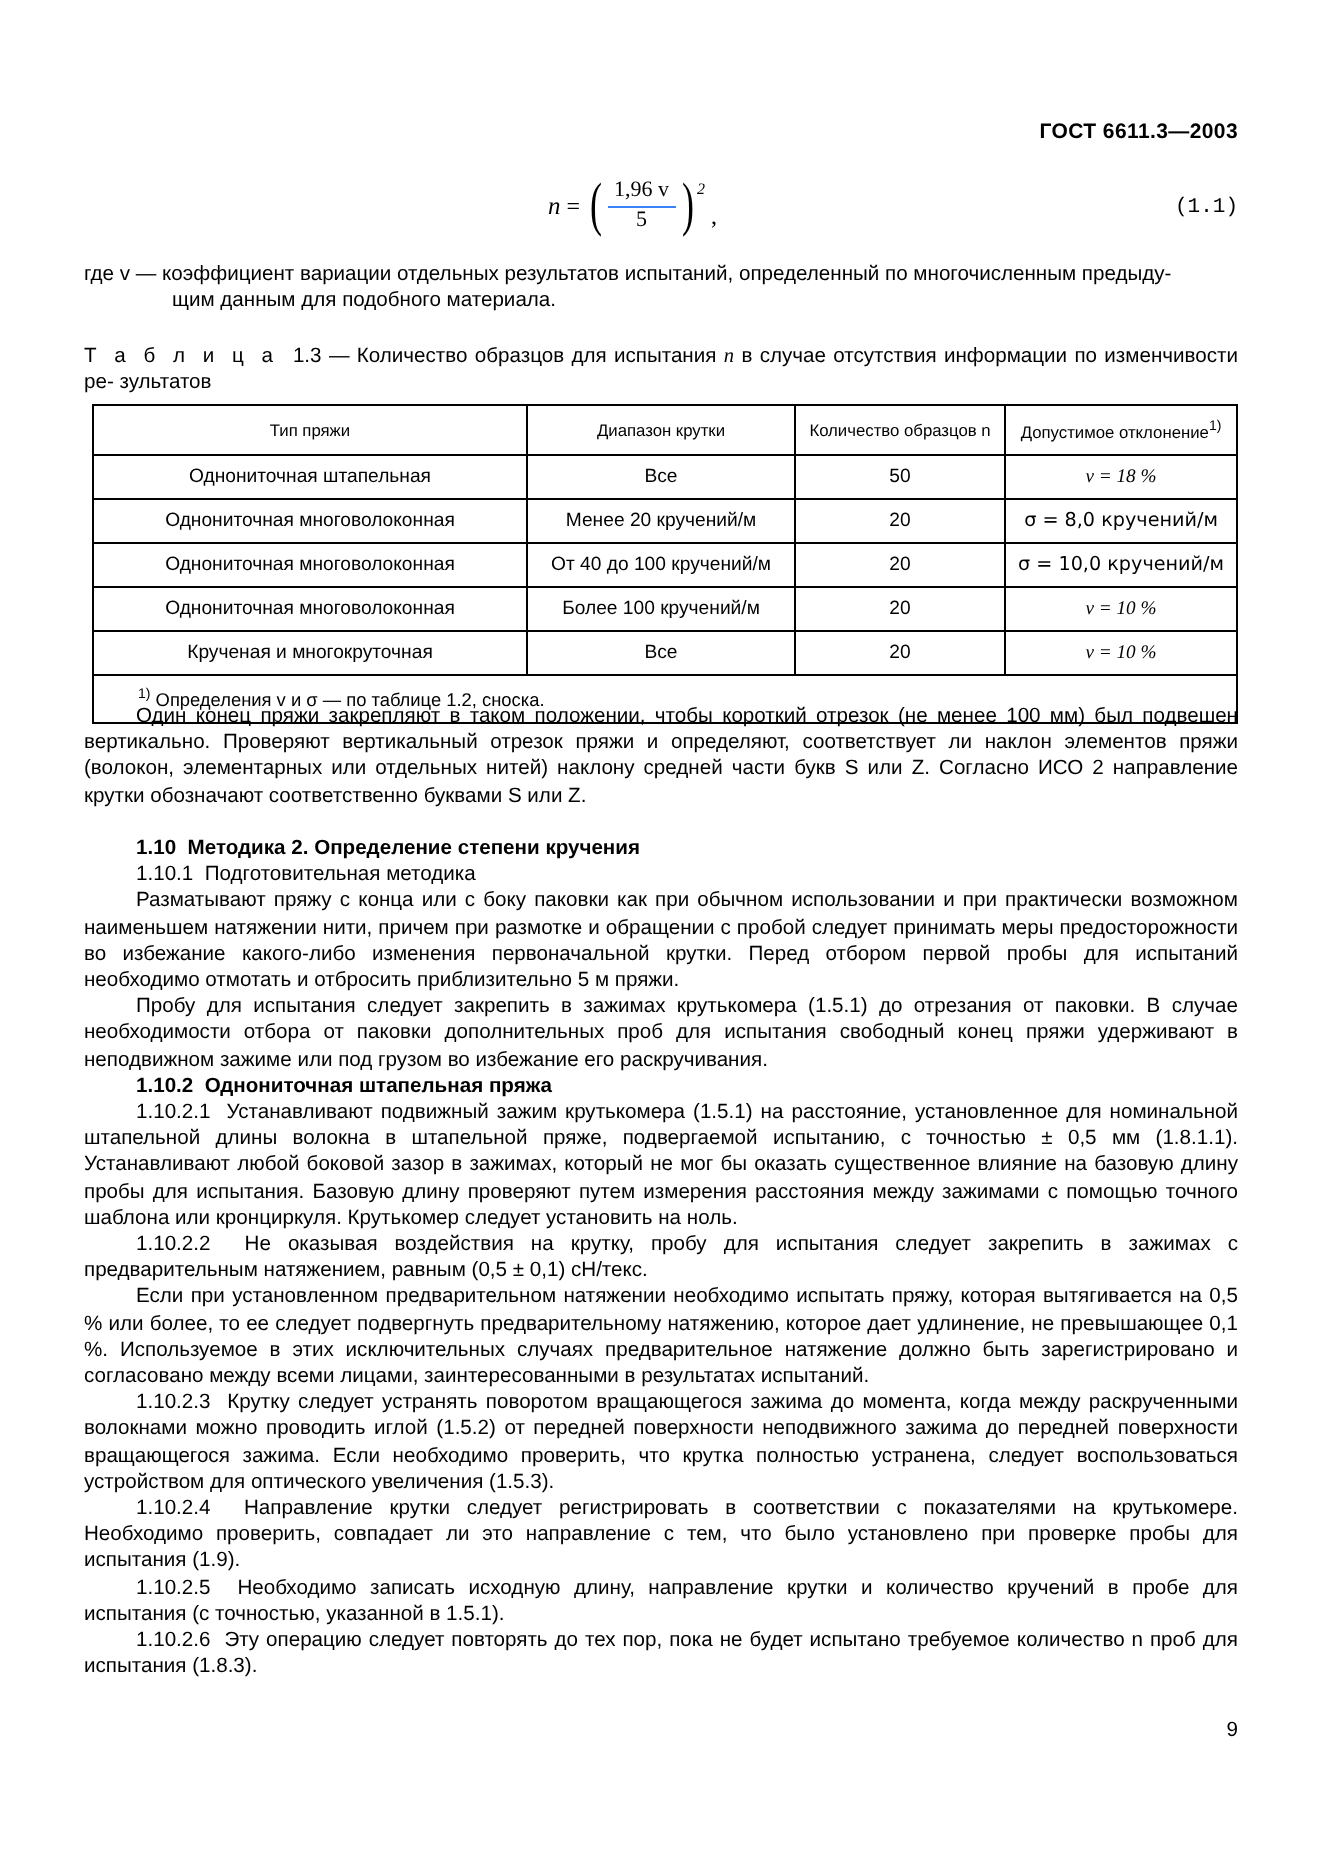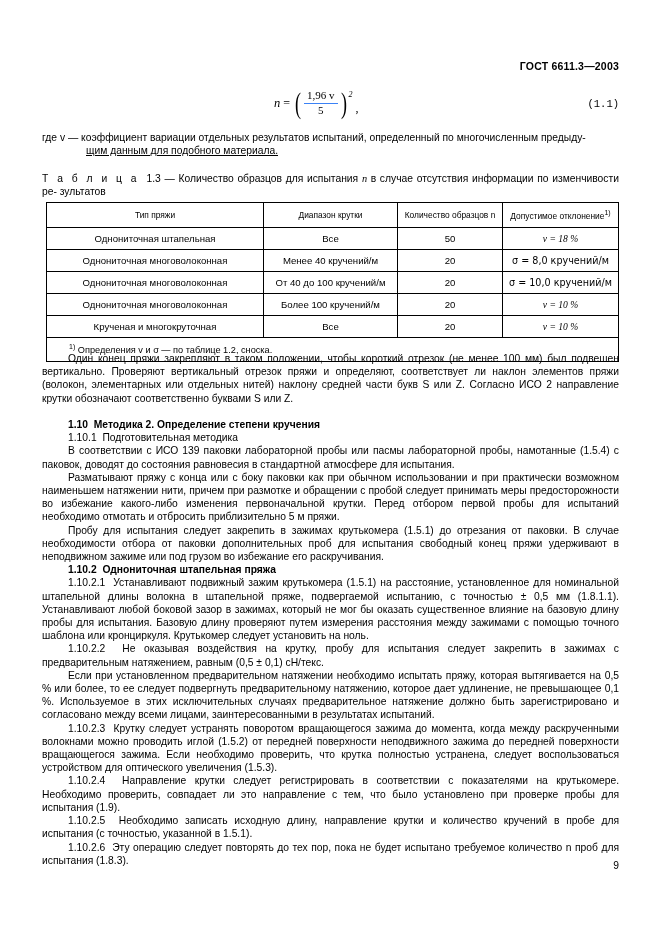--- a/index.html
+++ b/index.html
@@ -117,21 +117,20 @@
     left: 42px;
     top: 131px;
     width: 577px;
     font-size: 10.3px;
     line-height: 13.2px;
     text-align: justify;
   }
   .where-line .cont {
     display: block;
     padding-left: 44px;
-    text-decoration: underline;
   }
   .ital { font-style: italic; font-family: "Liberation Serif", serif; }
 
   
   .table-caption {
     position: absolute;
     left: 42px;
     top: 172px;
     width: 577px;
     font-size: 10.3px;
@@ -260,21 +259,21 @@
       </thead>
       <tbody>
         <tr>
           <td>Однониточная штапельная</td>
           <td>Все</td>
           <td>50</td>
           <td class="greek">v  = 18 %</td>
         </tr>
         <tr>
           <td>Однониточная многоволоконная</td>
-          <td>Менее 40 кручений/м</td>
+          <td>Менее 20 кручений/м</td>
           <td>20</td>
           <td class="sigma">σ = 8,0 кручений/м</td>
         </tr>
         <tr>
           <td>Однониточная многоволоконная</td>
           <td>От 40 до 100 кручений/м</td>
           <td>20</td>
           <td class="sigma">σ = 10,0 кручений/м</td>
         </tr>
         <tr>
@@ -302,21 +301,20 @@
 
   <div class="text-block" style="top:418px;">
     <div class="sec-head indent-head">
       <span>1.10</span>&nbsp;
       <span>Методика 2. Определение степени кручения</span>
     </div>
     <div class="indent-head">
       <span>1.10.1</span>&nbsp;
       <span>Подготовительная методика</span>
     </div>
-    <p class="body-p indent">В соответствии с ИСО 139 паковки лабораторной пробы или пасмы лабораторной пробы, намотанные (1.5.4) с паковок, доводят до состояния равновесия в стандартной атмосфере для испытания.</p>
     <p class="body-p indent">Разматывают пряжу с конца или с боку паковки как при обычном использовании и при практически возможном наименьшем натяжении нити, причем при размотке и обращении с пробой следует принимать меры предосторожности во избежание какого-либо изменения первоначальной крутки. Перед отбором первой пробы для испытаний необходимо отмотать и отбросить приблизительно 5 м пряжи.</p>
     <p class="body-p indent just-full">Пробу для испытания следует закрепить в зажимах крутькомера (1.5.1) до отрезания от паковки. В случае необходимости отбора от паковки дополнительных проб для испытания свободный конец пряжи удерживают в неподвижном зажиме или под грузом во избежание его раскручивания.</p>
 
     <div class="sec-head indent-head">
       <span>1.10.2</span>&nbsp;
       <span>Однониточная штапельная пряжа</span>
     </div>
 
     <p class="body-p indent just-full"><span>1.10.2.1</span>&nbsp;&nbsp;<span>Устанавливают подвижный зажим крутькомера (1.5.1) на расстояние, установленное для номинальной штапельной длины волокна в штапельной пряже, подвергаемой испытанию, с точностью ± 0,5 мм (1.8.1.1). Устанавливают любой боковой зазор в зажимах, который не мог бы оказать существенное влияние на базовую длину пробы для испытания. Базовую длину проверяют путем измерения расстояния между зажимами с помощью точного шаблона или кронциркуля. Крутькомер следует установить на ноль.</span></p>
     <p class="body-p indent"><span>1.10.2.2</span>&nbsp;&nbsp;<span>Не оказывая воздействия на крутку, пробу для испытания следует закрепить в зажимах с предварительным натяжением, равным (0,5 ± 0,1) сН/текс.</span></p>

